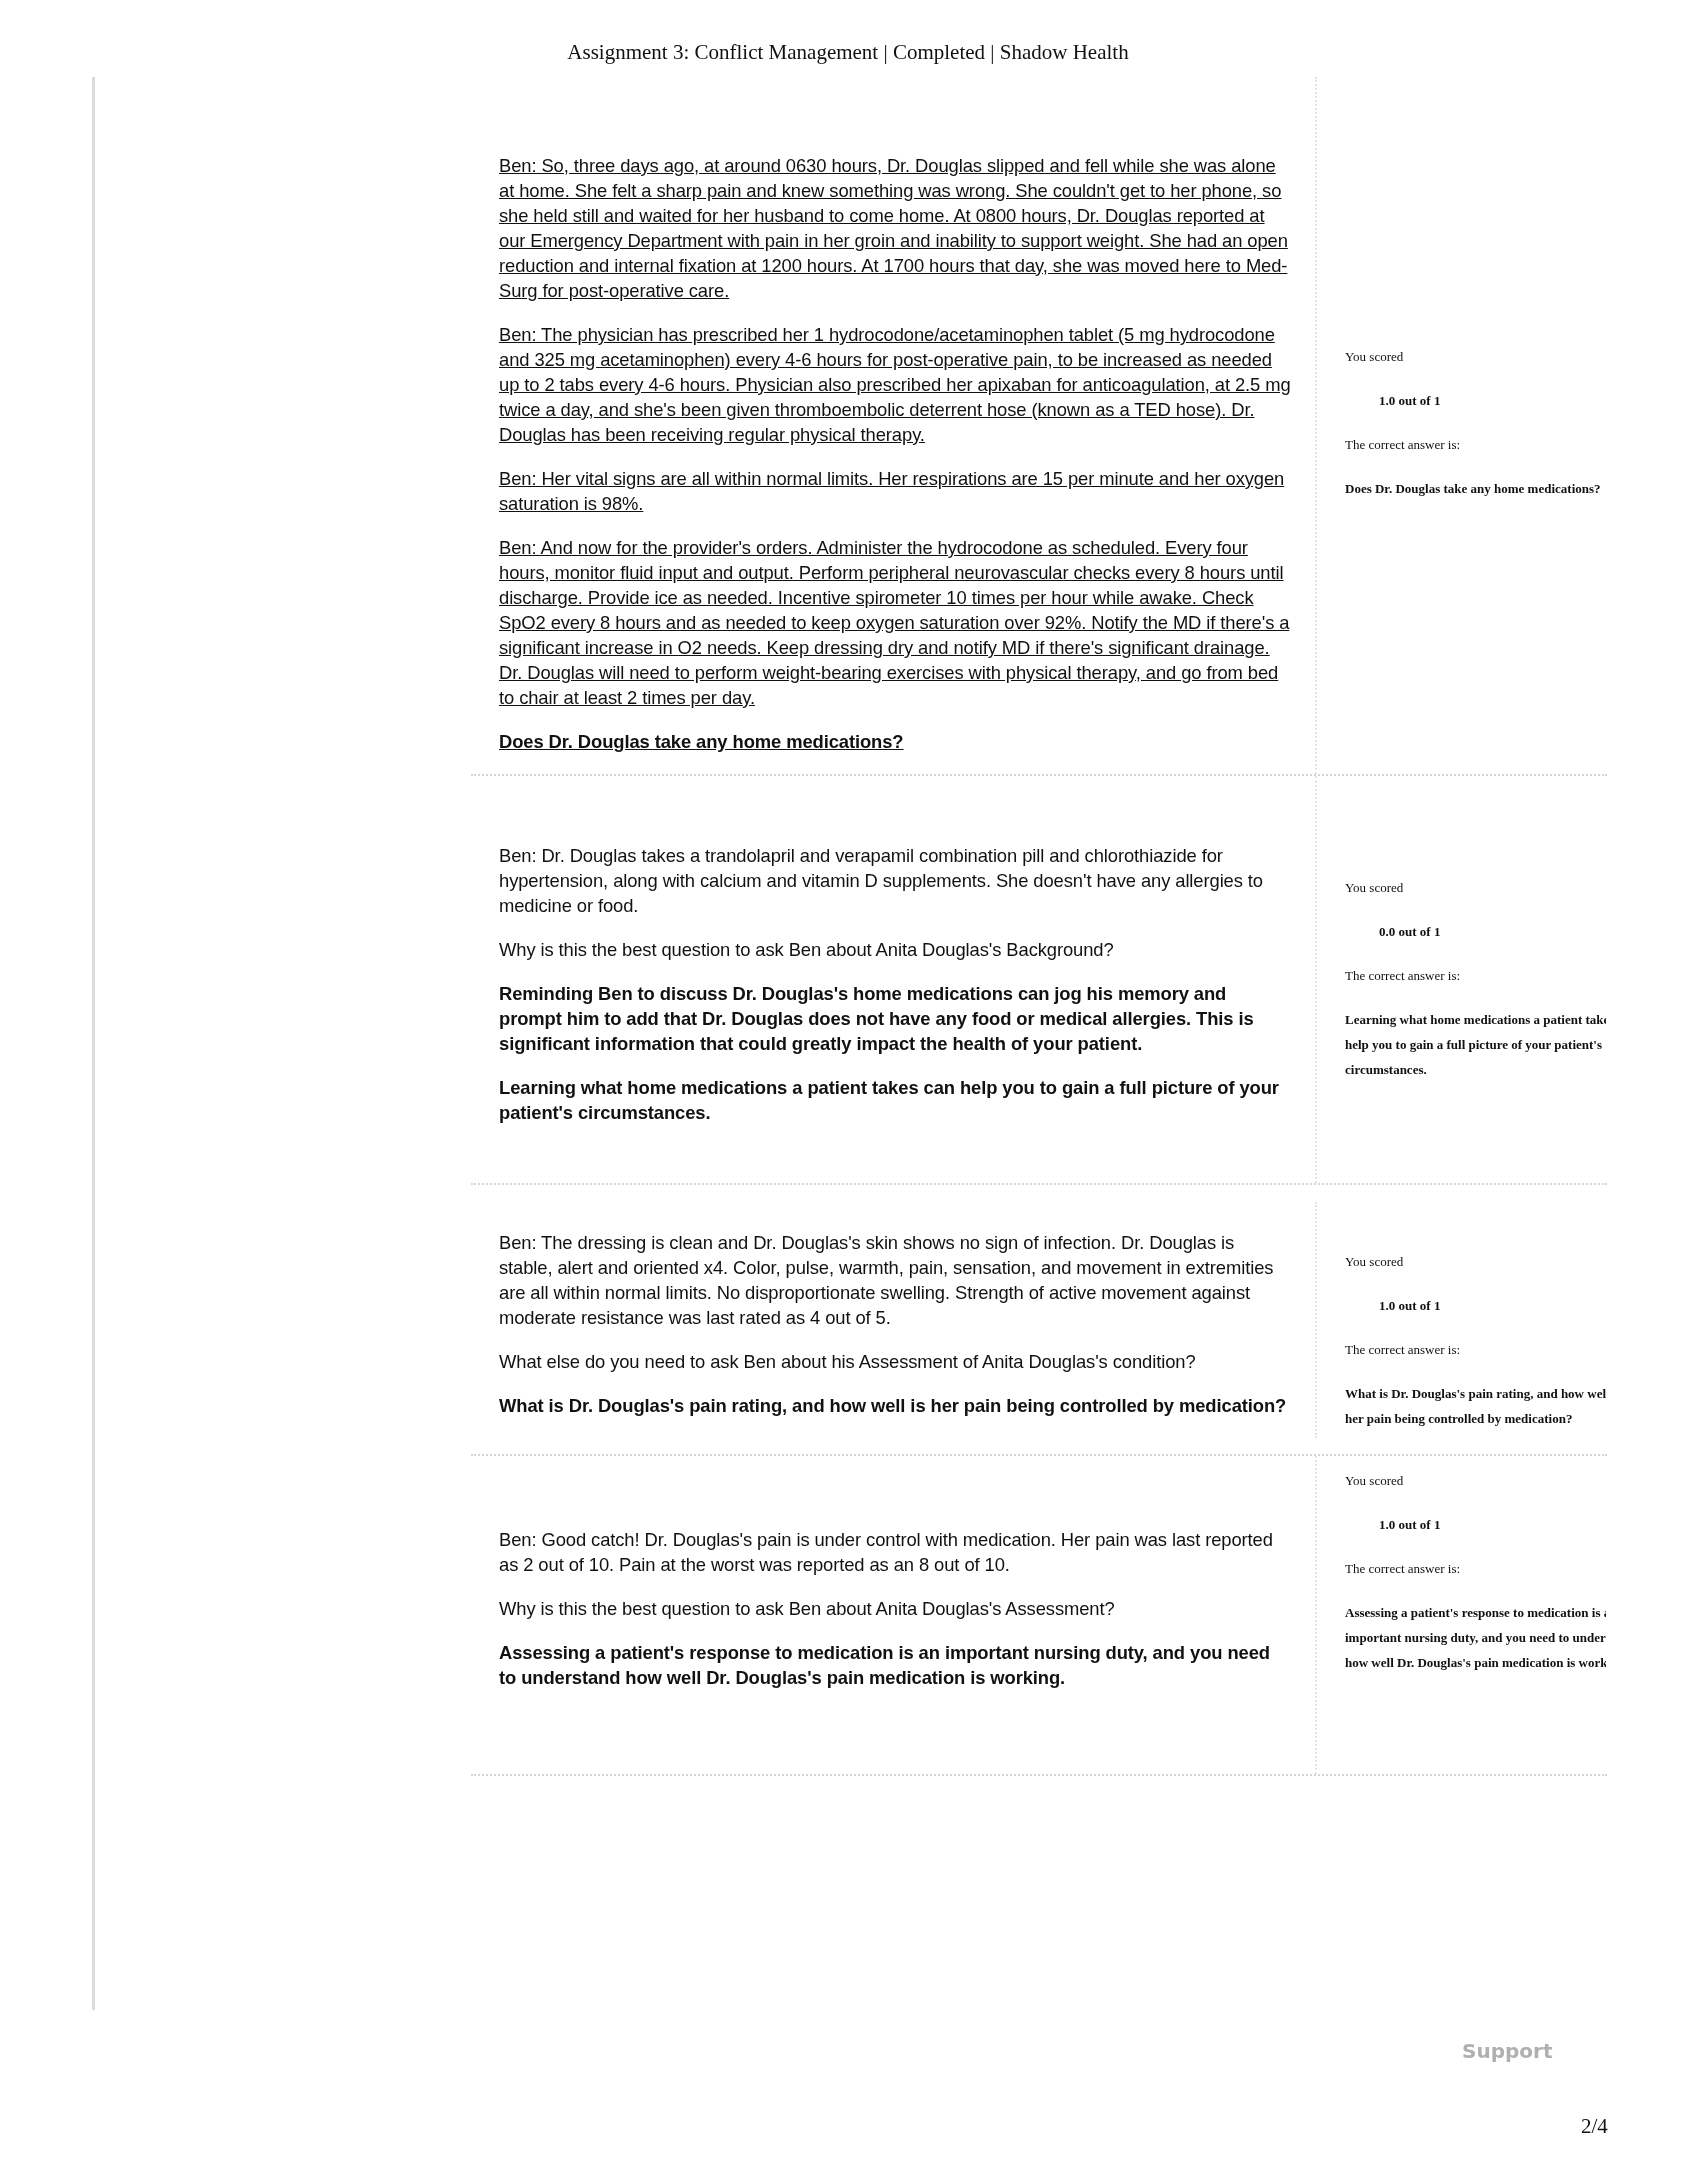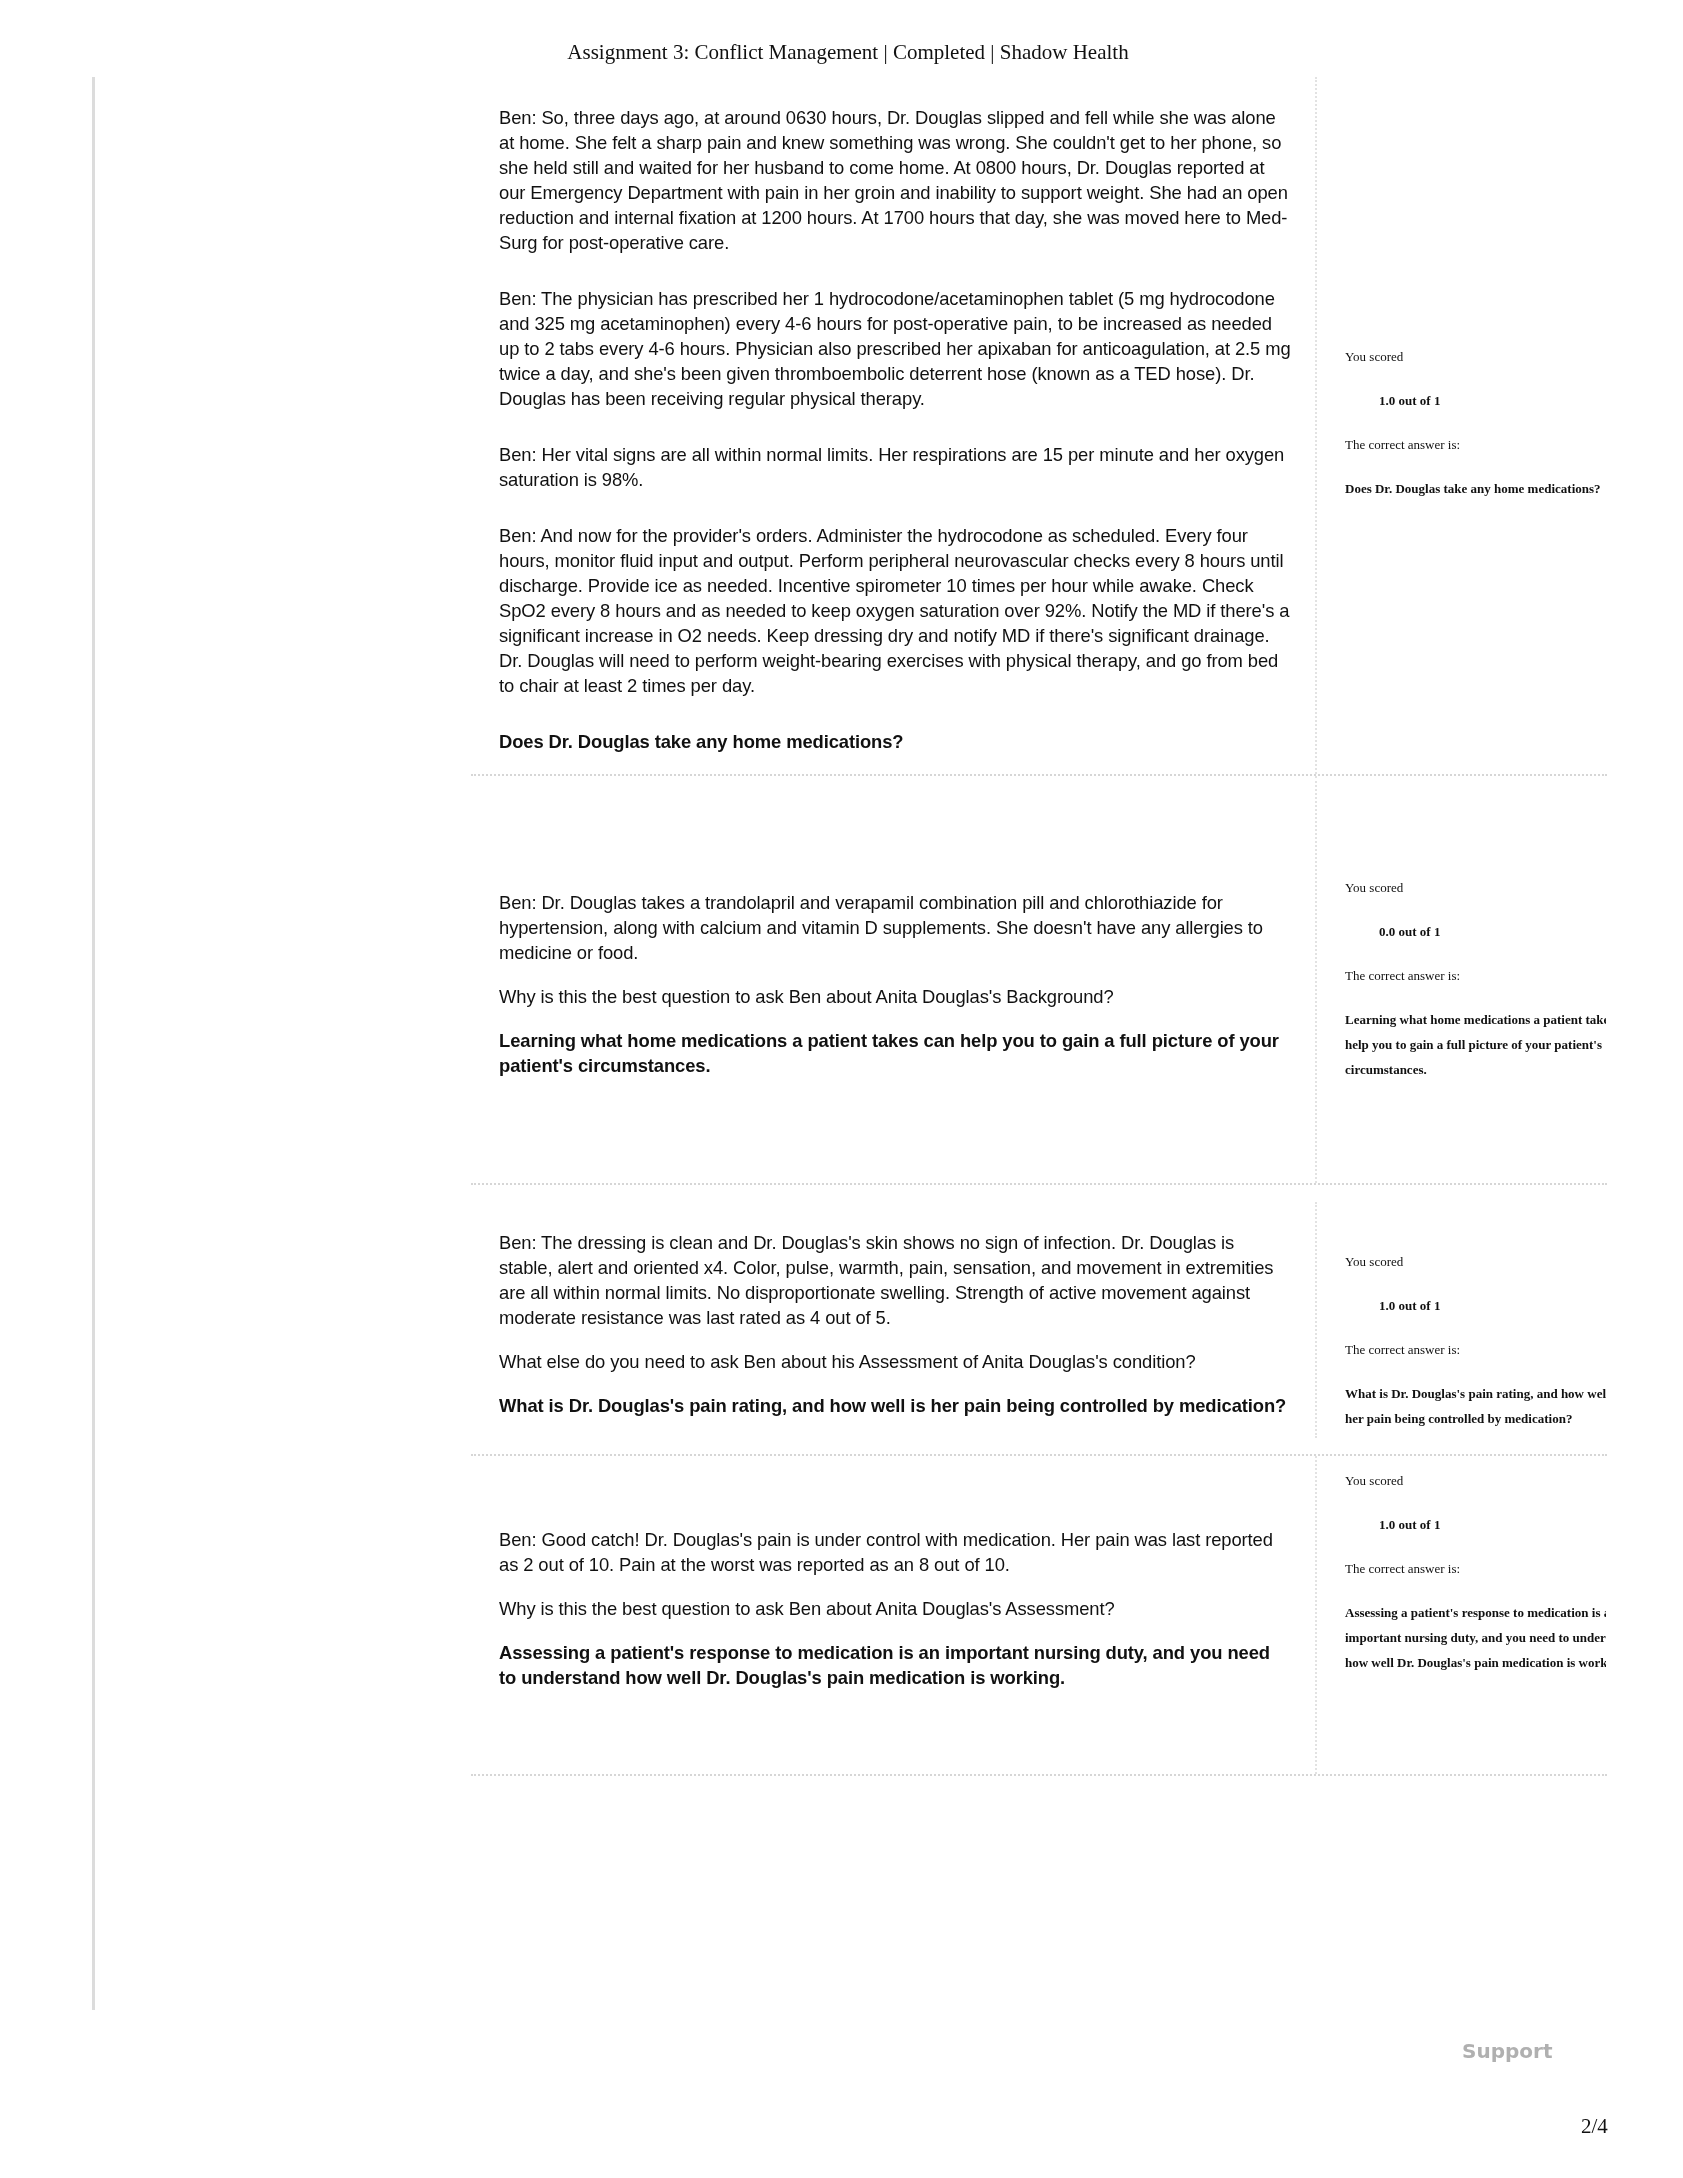--- a/index.html
+++ b/index.html
@@ -111,21 +111,21 @@
       margin-bottom: 0;
     }
     .score-col p.score-value {
       font-weight: bold;
       margin-left: 34px;
     }
     .s1 { height: 699px; }
     .s2 { height: 409px; }
     .s3 { height: 271px; align-items: center; }
     .s4 { height: 320px; }
-    .s1 .main-col { justify-content: space-between; padding-top: 28px; }
+    .s1 .main-col { justify-content: flex-end; padding-top: 28px; text-decoration: underline; }
     .s1 .score-col { justify-content: flex-start; padding-top: 267px; }
     .s2 .score-col { justify-content: flex-start; padding-top: 99px; }
     .s3 .score-col { justify-content: flex-start; padding-top: 40px; }
     .s4 .score-col { justify-content: flex-start; padding-top: 12px; }
     .s4 .main-col { justify-content: flex-start; padding-top: 71px; }
   </style>
 </head>
 <body>
 
 <div class="page-header">Assignment 3: Conflict Management | Completed | Shadow Health</div>
@@ -149,20 +149,21 @@
         <p>The correct answer is:</p>
         <p class="answer">Does Dr. Douglas take any home medications?</p>
       </div>
     </div>
   </div>
 
   <div class="section s2">
     <div class="main-col">
       <p>Ben: Dr. Douglas takes a trandolapril and verapamil combination pill and chlorothiazide for hypertension, along with calcium and vitamin D supplements. She doesn't have any allergies to medicine or food.</p>
       <p>Why is this the best question to ask Ben about Anita Douglas's Background?</p>
+      <p class="bold">Reminding Ben to discuss Dr. Douglas's home medications can jog his memory and prompt him to add that Dr. Douglas does not have any food or medical allergies. This is significant information that could greatly impact the health of your patient.</p>
       <p class="bold">Learning what home medications a patient takes can help you to gain a full picture of your patient's circumstances.</p>
     </div>
     <div class="score-col">
       <div class="score-inner">
         <p>You scored</p>
         <p class="score-value">0.0 out of 1</p>
         <p>The correct answer is:</p>
         <p class="answer">Learning what home medications a patient takes can help you to gain a full picture of your patient's circumstances.</p>
       </div>
     </div>

